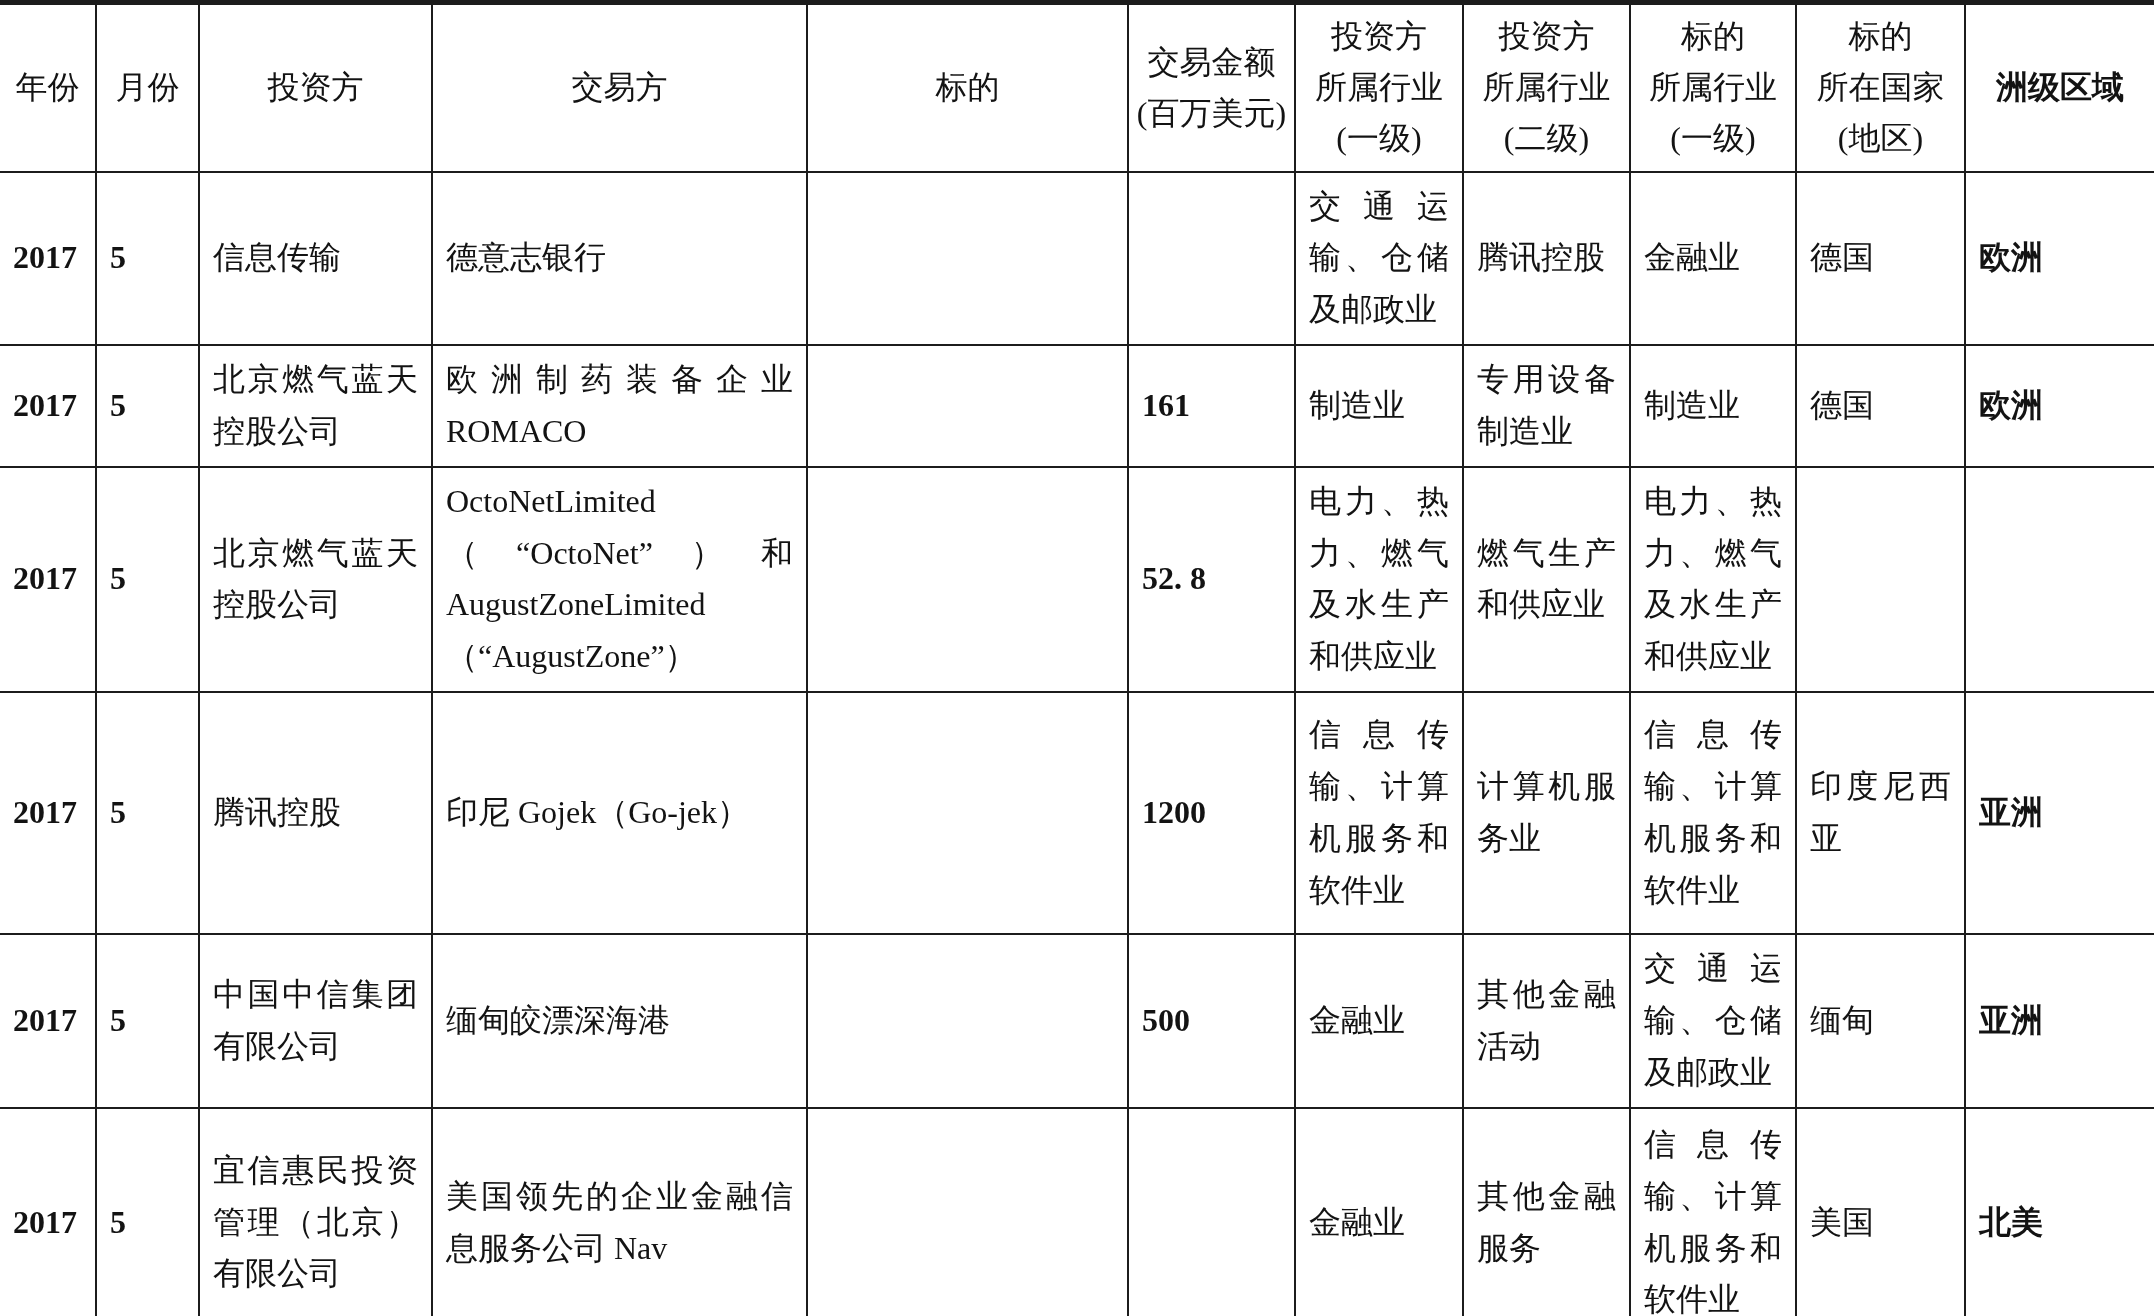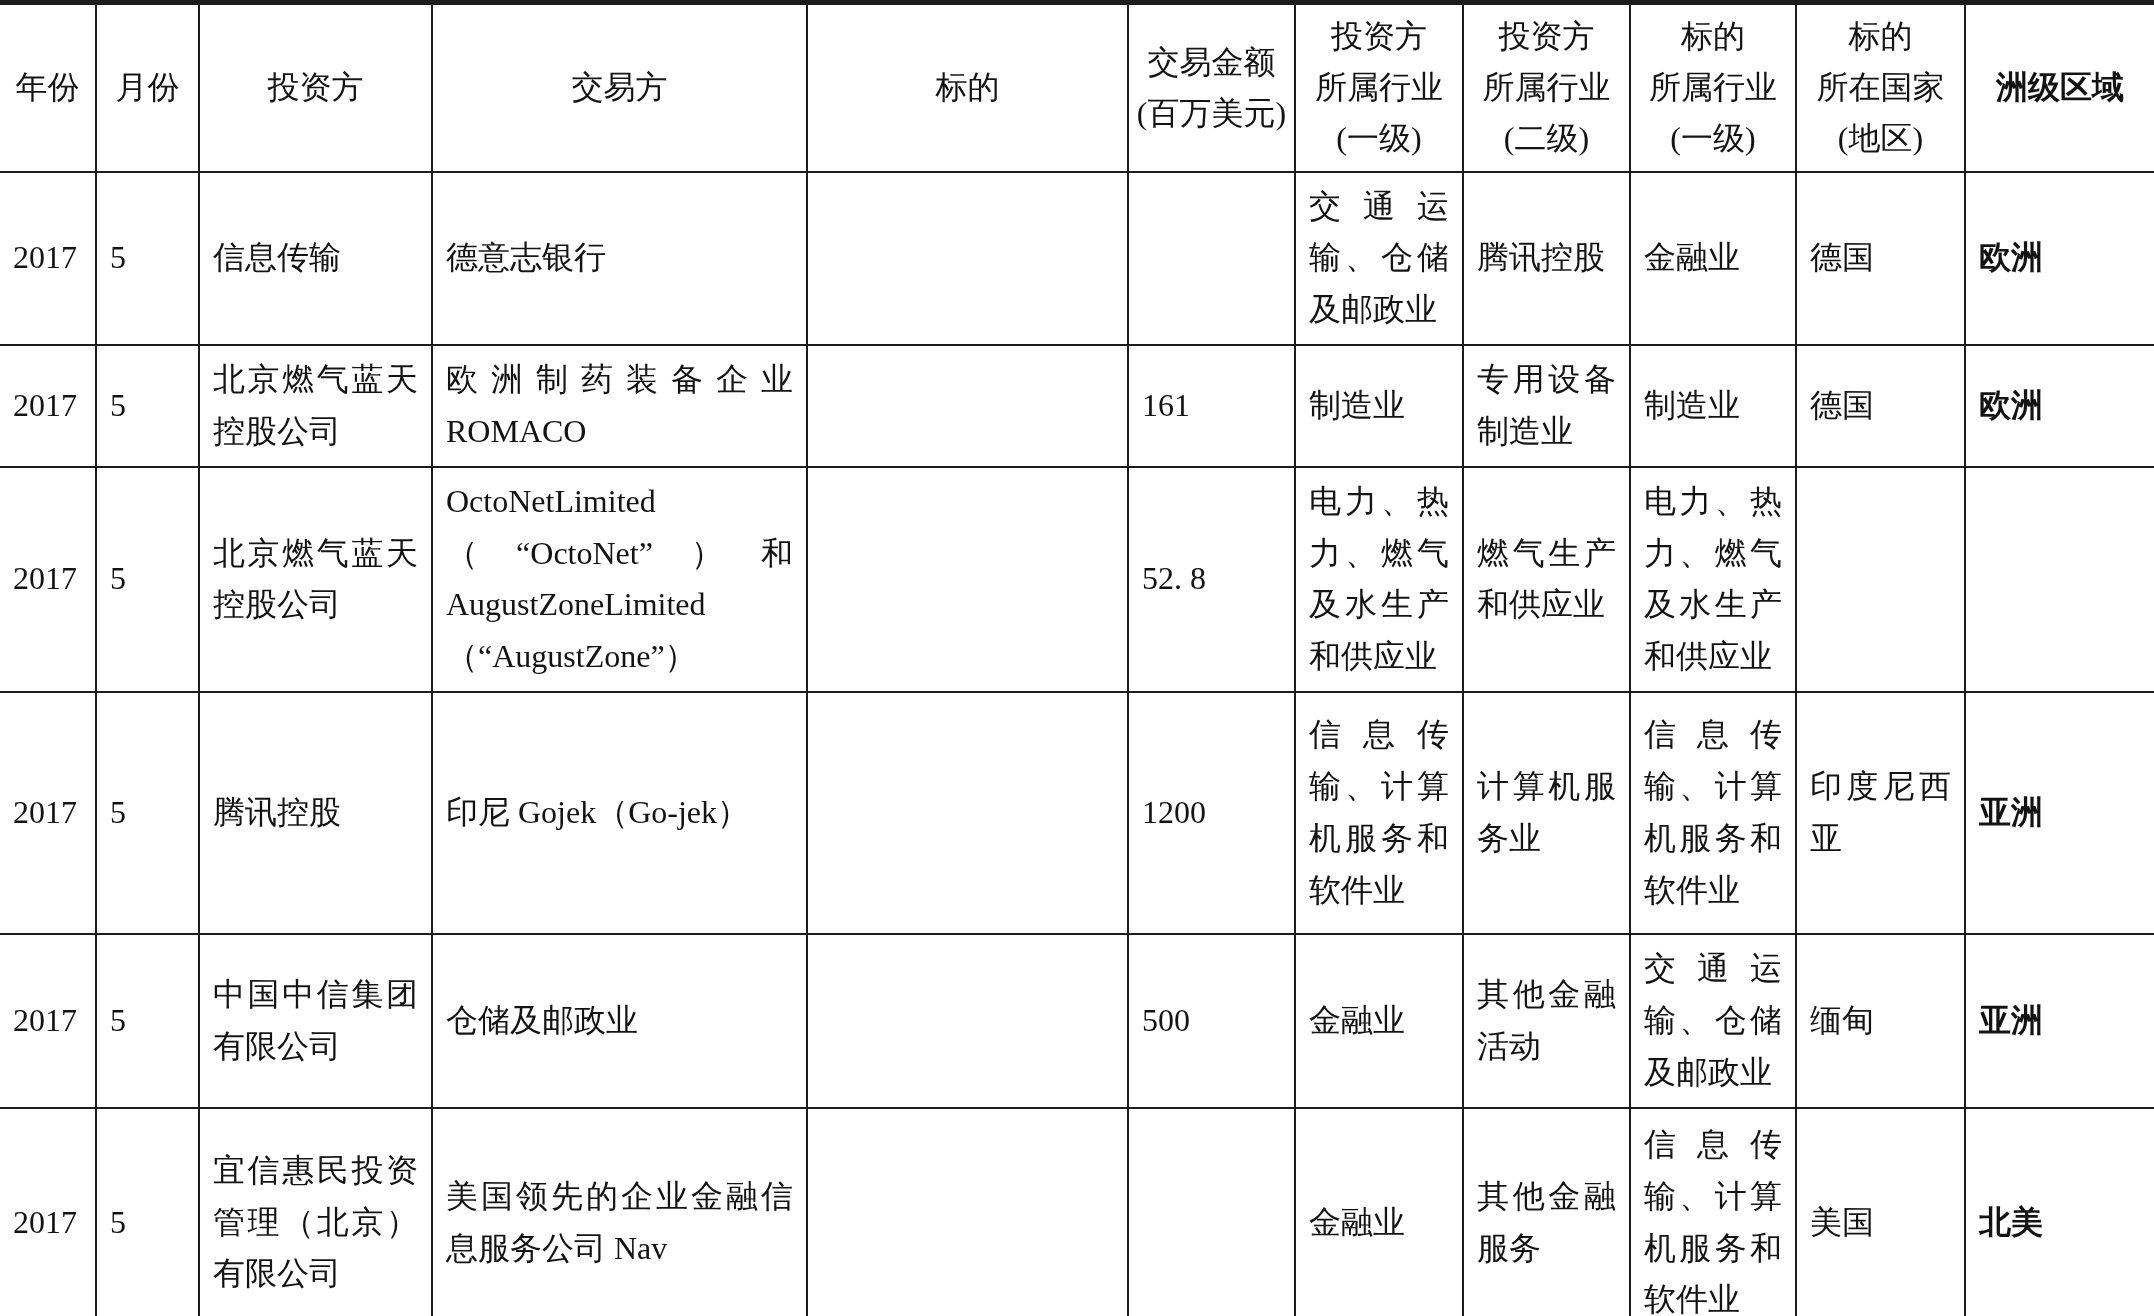--- a/index.html
+++ b/index.html
@@ -38,21 +38,21 @@
   table.doc-table td:last-child  { border-right: none; font-weight: bold; }
   table.doc-table tr.hdr td      { border-top: 5px solid #1c1c1c; }
   table.doc-table tr.last td     { border-bottom: 6px solid #1c1c1c; }
 
   tr.hdr td {
     text-align: center;
     white-space: pre-line;
     padding: 6px 2px;
     line-height: 1.6;
   }
-  td.c-center { text-align: center; padding: 8px 4px; }
+  td.c-center { text-align: center; padding: 8px 4px; font-weight: bold; }
   td.c-wide   { padding: 8px 15px; }
 </style>
 </head>
 <body>
 
 <div class="page">
   <table class="doc-table">
     <colgroup>
       <col style="width:96px">
       <col style="width:103px">
@@ -144,21 +144,21 @@
       <td>计算机服务业</td>
       <td>信息传输、计算机服务和软件业</td>
       <td>印度尼西亚</td>
       <td>亚洲</td>
     </tr>
 
     <tr style="height:166px">
       <td class="c-center">2017</td>
       <td class="c-center">5</td>
       <td>中国中信集团有限公司</td>
-      <td class="c-wide">仓储及邮政业</td>
+      <td class="c-wide">缅甸皎漂深海港</td>
       <td></td>
       <td class="c-center">500</td>
       <td>金融业</td>
       <td>其他金融活动</td>
       <td>交通运输、仓储及邮政业</td>
       <td>缅甸</td>
       <td>亚洲</td>
     </tr>
 
     <tr class="last" style="height:232px">

